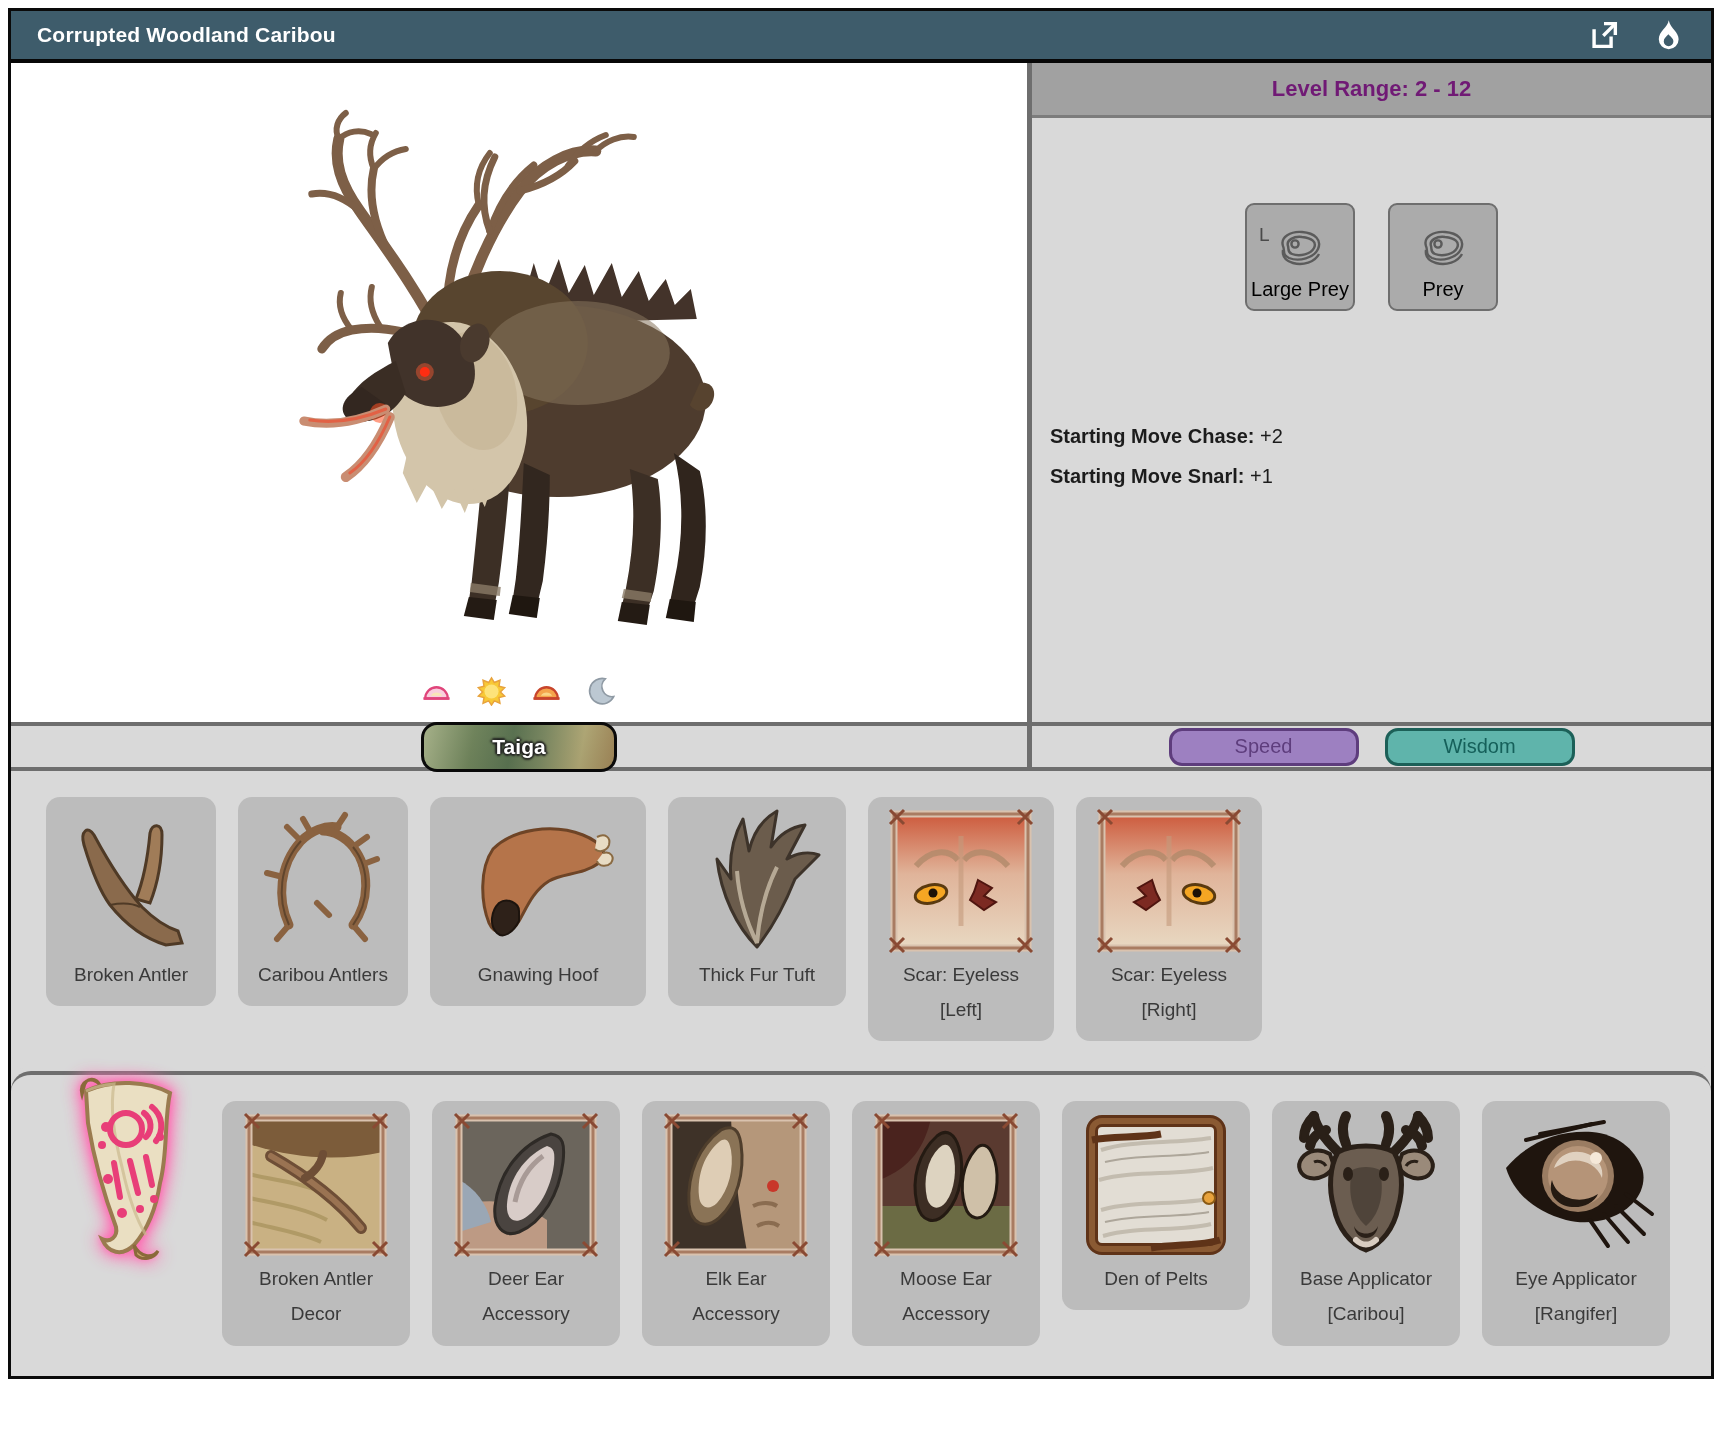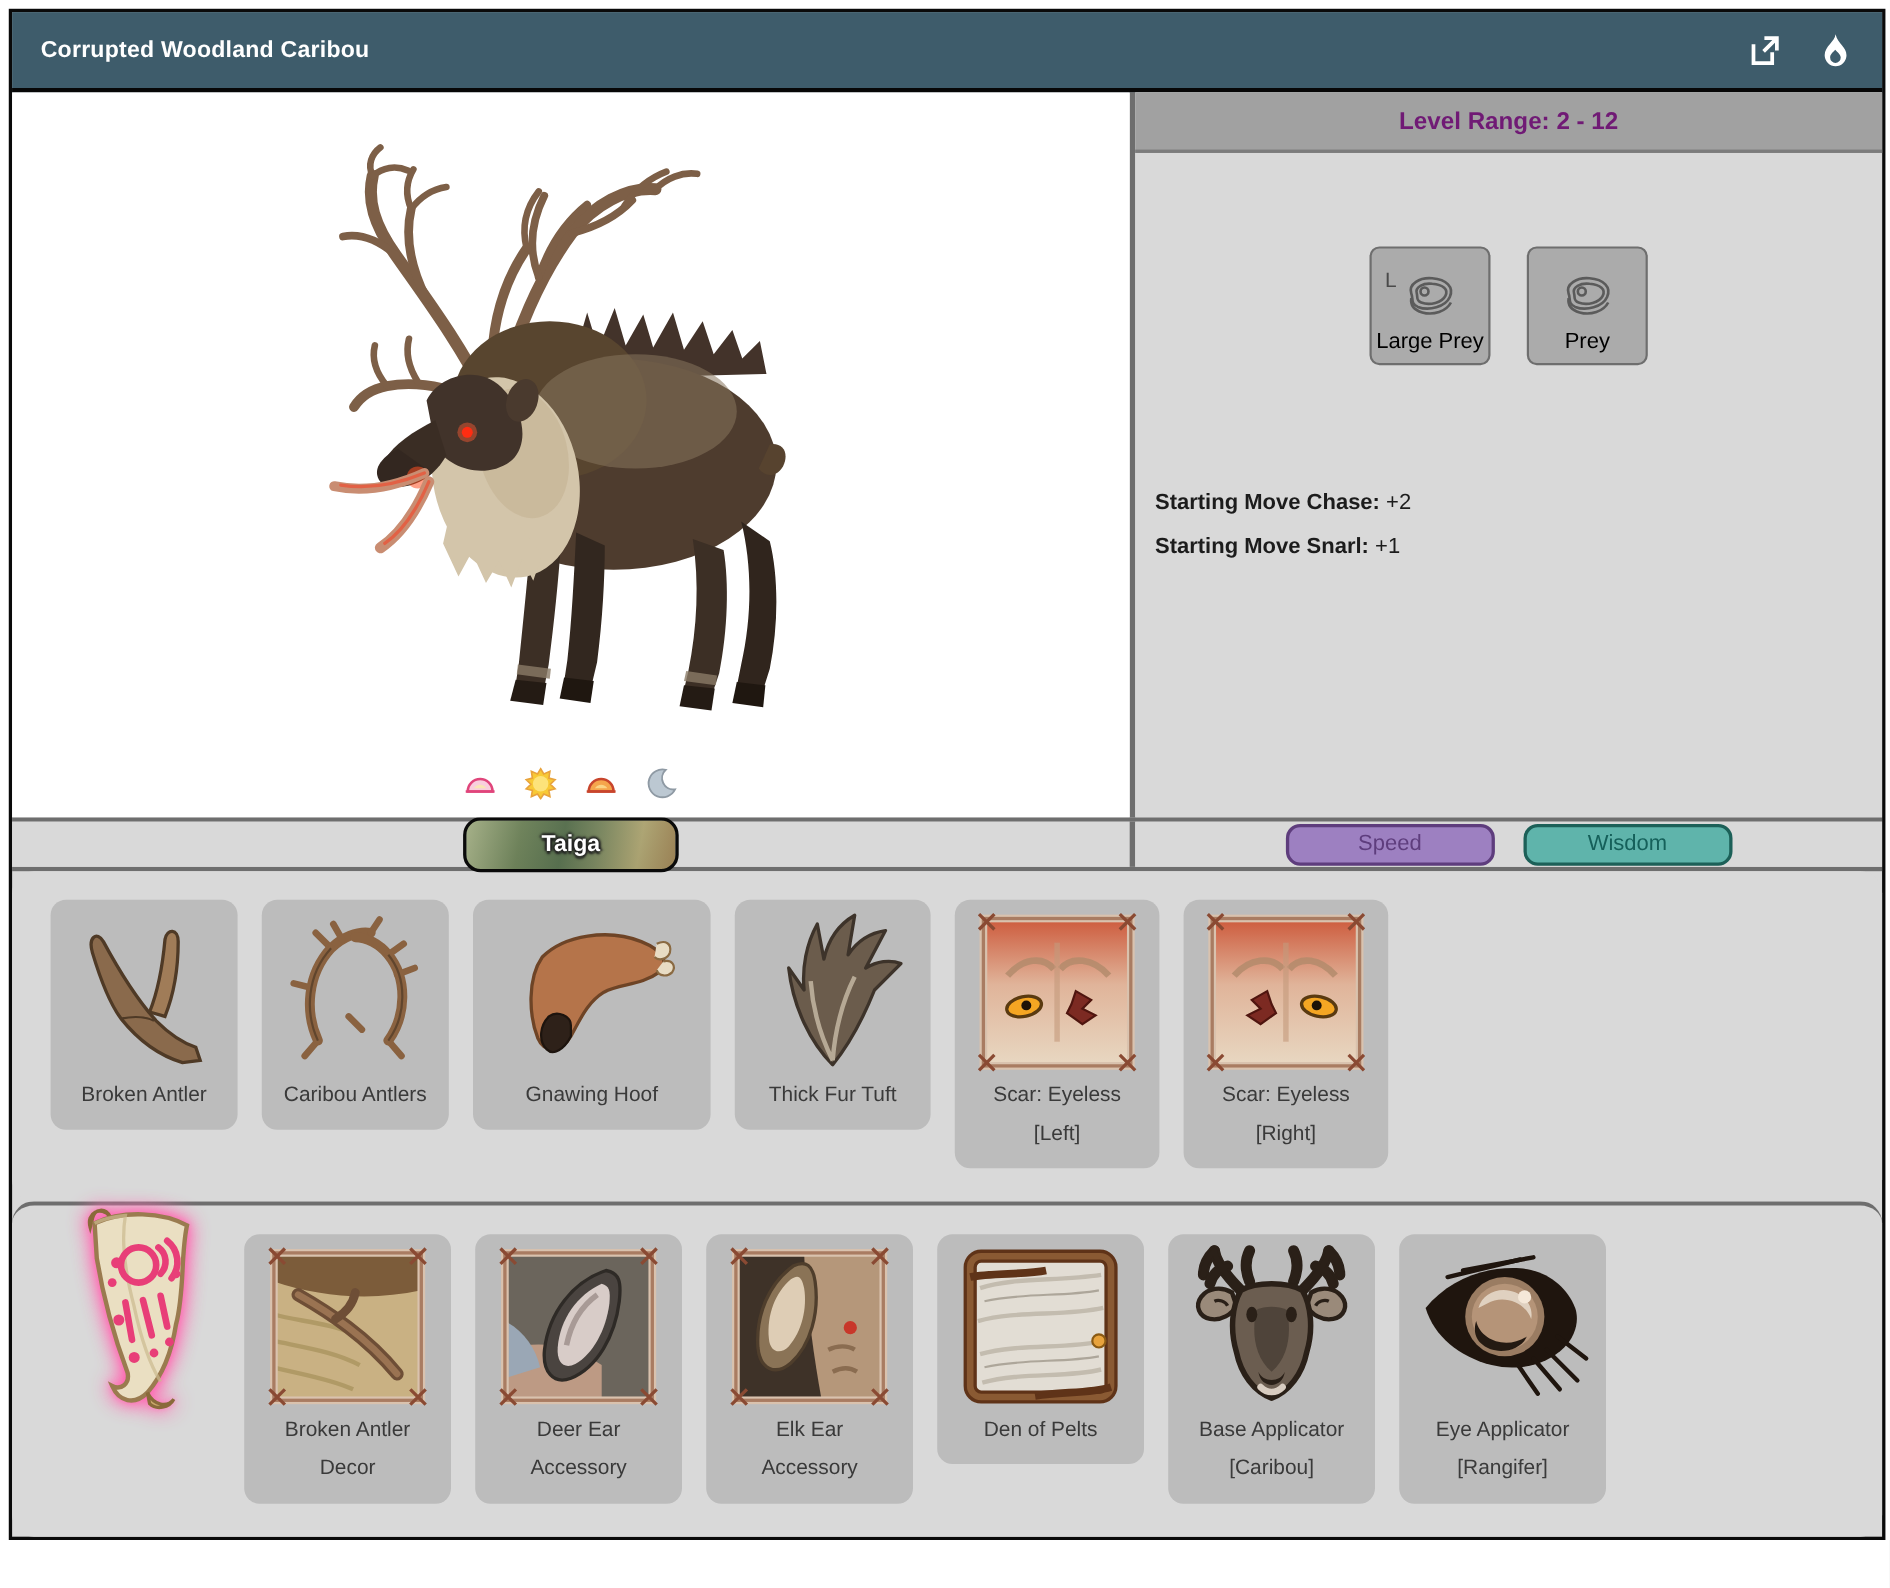--- a/index.html
+++ b/index.html
@@ -3,21 +3,21 @@
 <meta charset="utf-8">
 <style>
   html,body { margin:0; padding:0; background:#ffffff; font-family:"Liberation Sans", sans-serif; }
   .page {
     width:1700px; margin:8px auto 0 8px;
     border:3px solid #0a0a0a;
     background:#d9d9d9;
   }
   
   .titlebar {
-    height:73px; background:#3e5c6b; border-bottom:4px solid #070707;
+    height:52px; background:#3e5c6b; border-bottom:4px solid #070707;
     display:flex; align-items:center; padding:0 26px; box-sizing:border-box;
   }
   .titlebar .title { color:#ffffff; font-weight:bold; font-size:21px; letter-spacing:.2px; }
   .titlebar .spacer { flex:1; }
   .titlebar .tb-icon { width:34px; height:34px; margin-left:30px; cursor:pointer; }
   
   .topgrid { display:grid; grid-template-columns:1016px 5px auto; }
   .vdiv { background:#6e6e6e; }
   .left-pane { background:#ffffff; position:relative; height:659px; overflow:hidden; }
   .creature-art { position:absolute; top:28px; left:50%; transform:translateX(-56%); }
@@ -449,20 +449,41 @@
               <path d="M4,4 l14,14 M18,4 L4,18"></path>
               <path d="M132,4 l14,14 M146,4 l-14,14"></path>
               <path d="M4,132 l14,14 M18,132 L4,146"></path>
               <path d="M132,132 l14,14 M146,132 l-14,14"></path>
             </g>
         </svg>
       </div>
       <div class="label">Elk Ear Accessory</div>
     </div>
 
+    <div class="card" style="min-width:168px">
+      <div class="art">
+        <svg width="150" height="150" viewBox="0 0 150 150">
+          <rect x="8" y="8" width="134" height="134" fill="#5a3a30"></rect>
+          <path d="M8,96 L142,96 L142,142 L8,142 Z" fill="#6b6b44"></path>
+          <path d="M8,8 L60,8 C54,36 40,58 8,70 Z" fill="#4a231e"></path>
+          <path d="M66,26 C48,42 40,68 46,94 C50,112 64,116 76,102 C90,86 94,58 88,38 C84,24 76,18 66,26 Z" fill="#3d2e24" stroke="#241a12" stroke-width="3"></path>
+          <path d="M68,38 C56,50 52,70 56,88 C59,99 68,101 75,92 C84,80 86,58 82,44 C79,34 74,32 68,38 Z" fill="#ddd3c0"></path>
+          <path d="M104,40 C92,54 88,76 94,96 C98,110 110,112 118,100 C128,84 128,60 122,46 C118,34 110,32 104,40 Z" fill="#cfc0a8" stroke="#241a12" stroke-width="3"></path>
+          <rect x="8" y="8" width="134" height="134" fill="none" stroke="#d9c2ae" stroke-width="7"></rect>
+          <rect x="8" y="8" width="134" height="134" fill="none" stroke="#a97c62" stroke-width="3"></rect>
+          <g stroke="#8a4a33" stroke-width="3">
+              <path d="M4,4 l14,14 M18,4 L4,18"></path>
+              <path d="M132,4 l14,14 M146,4 l-14,14"></path>
+              <path d="M4,132 l14,14 M18,132 L4,146"></path>
+              <path d="M132,132 l14,14 M146,132 l-14,14"></path>
+            </g>
+        </svg>
+      </div>
+      <div class="label">Moose Ear Accessory</div>
+    </div>
 
     <div class="card" style="min-width:168px">
       <div class="art">
         <svg width="150" height="150" viewBox="0 0 150 150">
           <rect x="14" y="14" width="122" height="122" fill="#e2ddd4"></rect>
           <g stroke="#bcb4a6" stroke-width="4" fill="none" opacity=".8">
             <path d="M20,40 C50,30 90,34 130,28"></path>
             <path d="M18,70 C54,60 96,66 132,58"></path>
             <path d="M20,100 C56,90 98,96 132,88"></path>
             <path d="M22,126 C58,116 98,122 130,114"></path>

